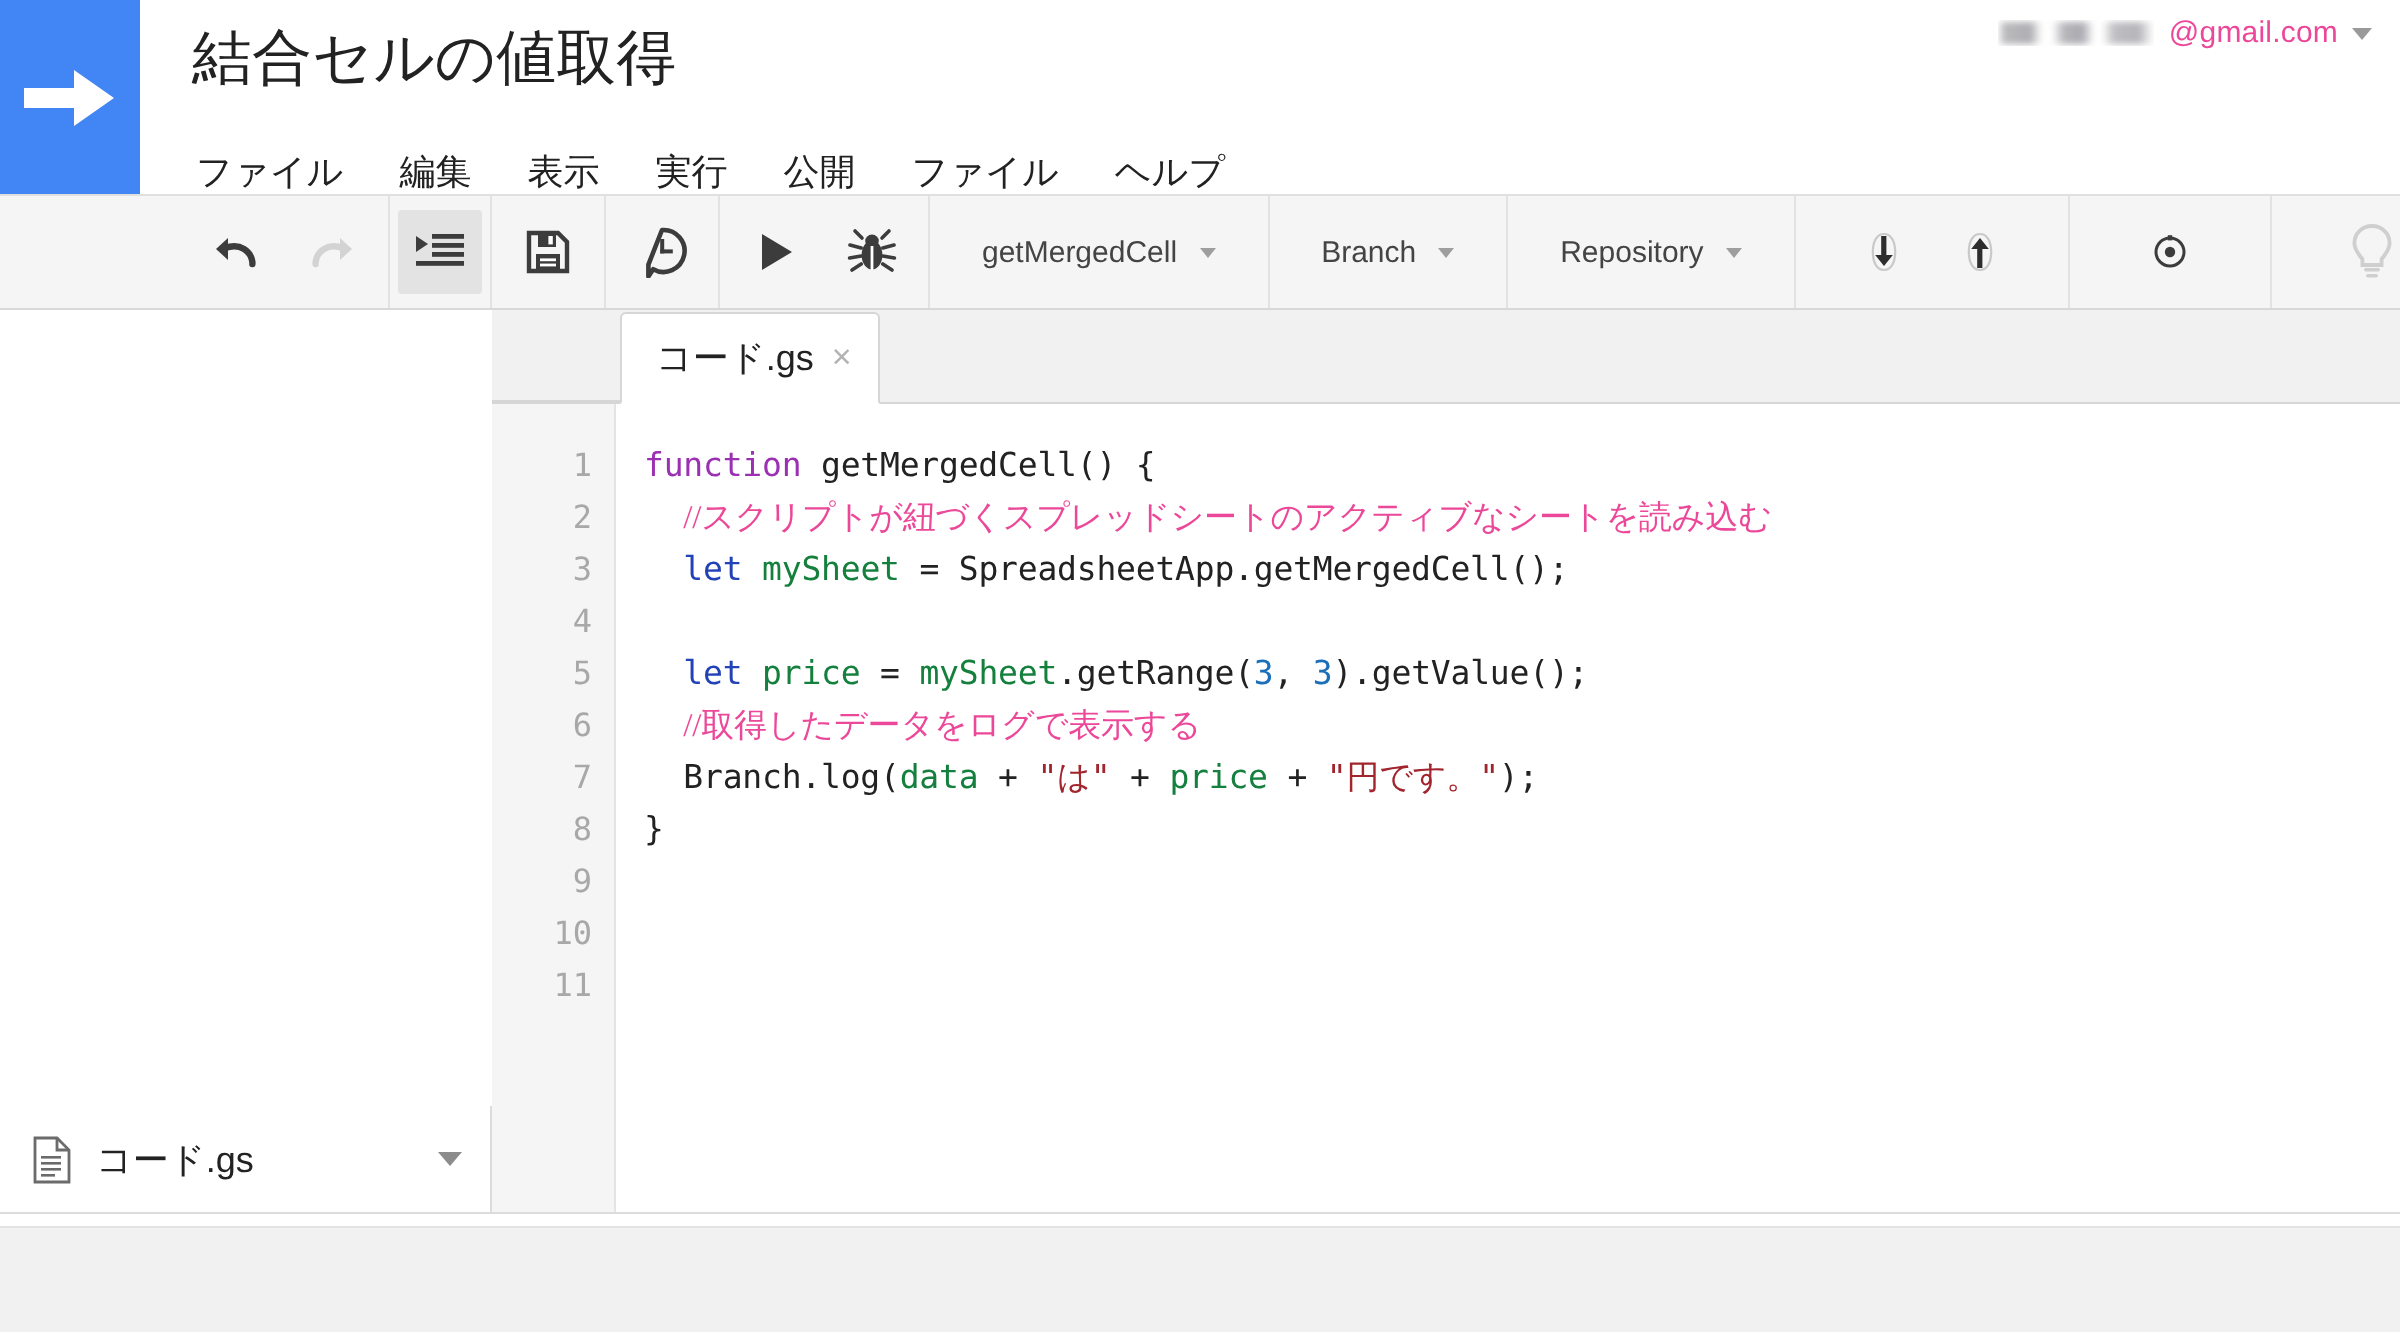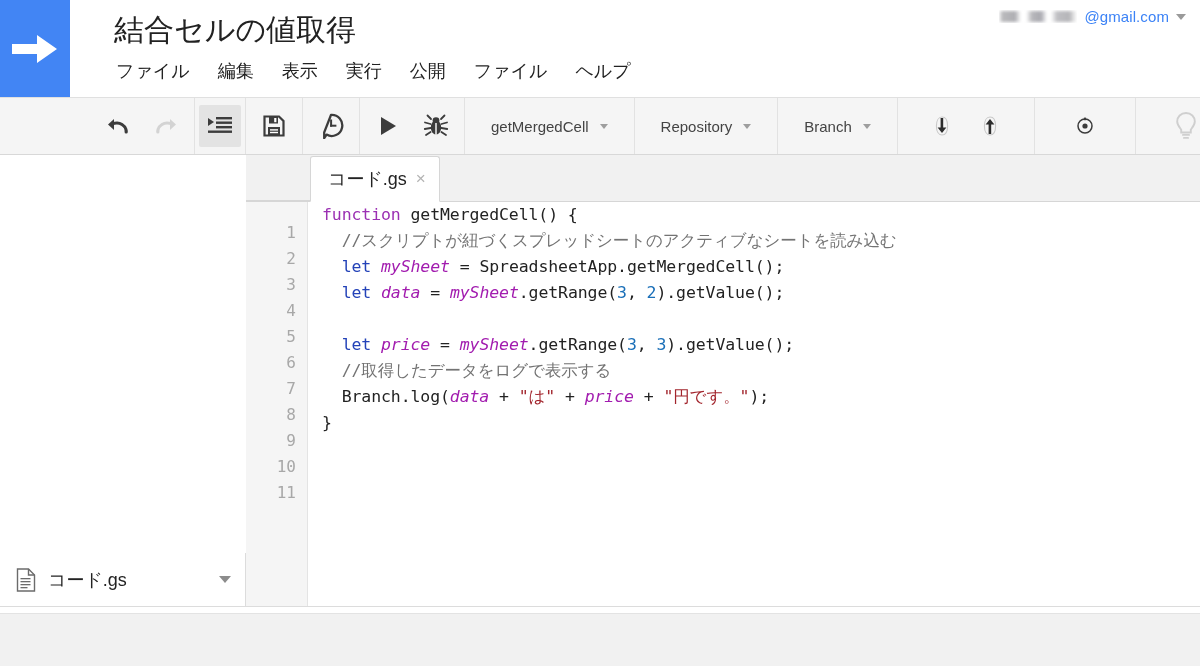--- a/index.html
+++ b/index.html
@@ -35,37 +35,37 @@
     background: #4285F4;
     flex: 0 0 70px;
     display: flex;
     align-items: center;
     justify-content: center;
   }
   .logo-box svg { display: block; }
 
   .header-main {
     flex: 1 1 auto;
-    padding-left: 44px;
+    padding-left: 26px;
     padding-top: 8px;
     min-width: 0;
   }
 
   .doc-title {
     font-size: 30px;
     color: #222222;
     font-weight: 400;
     line-height: 44px;
     white-space: nowrap;
   }
 
   .menubar {
     display: flex;
     gap: 28px;
-    margin-top: 5px;
+    margin-top: 20px;
     padding-left: 2px;
   }
   .menu-item {
     font-size: 18px;
     color: #222222;
     line-height: 28px;
     cursor: default;
     white-space: nowrap;
   }
 
@@ -95,21 +95,21 @@
     background:
       linear-gradient(90deg,
         rgba(190,190,190,0) 0px, rgba(175,175,178,0.85) 3px,
         rgba(165,165,170,0.9) 16px, rgba(255,255,255,0) 22px,
         rgba(255,255,255,0) 27px, rgba(170,170,175,0.85) 33px,
         rgba(160,160,168,0.9) 42px, rgba(255,255,255,0) 48px,
         rgba(255,255,255,0) 52px, rgba(175,175,180,0.8) 58px,
         rgba(168,168,172,0.85) 70px, rgba(200,200,200,0) 78px);
     filter: blur(1.6px);
   }
-  .account-domain { color: #3b82f6; font-size: 15px; letter-spacing: 0.1px; }
+  .account-domain { color: #ec4899; font-size: 15px; letter-spacing: 0.1px; }
   .caret-down {
     width: 0; height: 0;
     border-left: 5px solid transparent;
     border-right: 5px solid transparent;
     border-top: 6px solid #9a9a9a;
     display: inline-block;
   }
 
   
   .toolbar {
@@ -263,37 +263,38 @@
   }
   .gutter div {
     font-family: "DejaVu Sans Mono", "Liberation Mono", monospace;
     font-size: 16px;
     line-height: 26px;
     color: #a8a8a8;
   }
 
   .code {
     flex: 1 1 auto;
+    padding-top: 18px;
     padding-left: 14px;
     overflow: hidden;
     min-width: 0;
   }
   .code .ln {
     font-family: "DejaVu Sans Mono", "Liberation Mono", monospace;
     font-size: 16.5px;
     line-height: 26px;
     color: #222222;
     white-space: pre;
     letter-spacing: -0.1px;
   }
 
   .t-kw      { color: #9b30b3; }
   .t-let     { color: #2342b8; }
-  .t-com     { color: #737373; }
-  .t-ident   { color: #a21caf; font-style: italic; }
+  .t-com     { color: #ec4899; font-family: Liberation Serif, serif; }
+  .t-ident   { color: #15803d; }
   .t-plain   { color: #222222; }
   .t-str     { color: #a2252d; }
   .t-num     { color: #1a6fb8; }
 
   
   .tabstrip::after {
     content: "";
     position: absolute;
     left: 0; bottom: 0; height: 1px; width: 64px;
     background: #d6d6d6;
@@ -420,28 +421,28 @@
 
     <div class="tb-group">
       <div class="tb-dd">
         <span>getMergedCell</span>
         <span class="caret-sm"></span>
       </div>
     </div>
 
     <div class="tb-group">
       <div class="tb-dd">
+        <span>Branch</span>
+        <span class="caret-sm"></span>
+      </div>
+    </div>
+
+    <div class="tb-group">
+      <div class="tb-dd">
         <span>Repository</span>
-        <span class="caret-sm"></span>
-      </div>
-    </div>
-
-    <div class="tb-group">
-      <div class="tb-dd">
-        <span>Branch</span>
         <span class="caret-sm"></span>
       </div>
     </div>
 
     <div class="tb-group" style="padding:0 20px;">
       <div class="tb-btn">
         <svg width="14" height="22" viewBox="0 0 14 22" aria-hidden="true">
           <rect x="5.6" y="3" width="2.6" height="11" fill="#2d2d2d"></rect>
           <path d="M2.6 12.5 L7 18 L11.4 12.5 Z" fill="#2d2d2d"></path>
           <path d="M7 2 C10.4 2 12.6 5.5 12.6 11 C12.6 16.5 10.4 20 7 20 C3.6 20 1.4 16.5 1.4 11 C1.4 5.5 3.6 2 7 2 Z" fill="none" stroke="#c9c9c9" stroke-width="1.1"></path>
@@ -517,21 +518,20 @@
             <div>7</div>
             <div>8</div>
             <div>9</div>
             <div>10</div>
             <div>11</div>
           </div>
         <div class="code" id="code">
             <div class="ln"><span class="t-kw">function</span><span class="t-plain"> </span><span class="t-plain">getMergedCell</span><span class="t-plain">() {</span></div>
             <div class="ln"><span class="t-plain">  </span><span class="t-com">//スクリプトが紐づくスプレッドシートのアクティブなシートを読み込む</span></div>
             <div class="ln"><span class="t-plain">  </span><span class="t-let">let</span><span class="t-plain"> </span><span class="t-ident">mySheet</span><span class="t-plain"> = SpreadsheetApp.getMergedCell();</span></div>
-            <div class="ln"><span class="t-plain">  </span><span class="t-let">let</span><span class="t-plain"> </span><span class="t-ident">data</span><span class="t-plain"> = </span><span class="t-ident">mySheet</span><span class="t-plain">.getRange(</span><span class="t-num">3</span><span class="t-plain">, </span><span class="t-num">2</span><span class="t-plain">).getValue();</span></div>
             <div class="ln"><span class="t-plain">  </span></div>
             <div class="ln"><span class="t-plain">  </span><span class="t-let">let</span><span class="t-plain"> </span><span class="t-ident">price</span><span class="t-plain"> = </span><span class="t-ident">mySheet</span><span class="t-plain">.getRange(</span><span class="t-num">3</span><span class="t-plain">, </span><span class="t-num">3</span><span class="t-plain">).getValue();</span></div>
             <div class="ln"><span class="t-plain">  </span><span class="t-com">//取得したデータをログで表示する</span></div>
             <div class="ln"><span class="t-plain">  Branch.log(</span><span class="t-ident">data</span><span class="t-plain"> + </span><span class="t-str">"は"</span><span class="t-plain"> + </span><span class="t-ident">price</span><span class="t-plain"> + </span><span class="t-str">"円です。"</span><span class="t-plain">);</span></div>
             <div class="ln"><span class="t-plain">}</span></div>
             <div class="ln">&nbsp;</div>
           </div>
       </div>
 
     </div>

